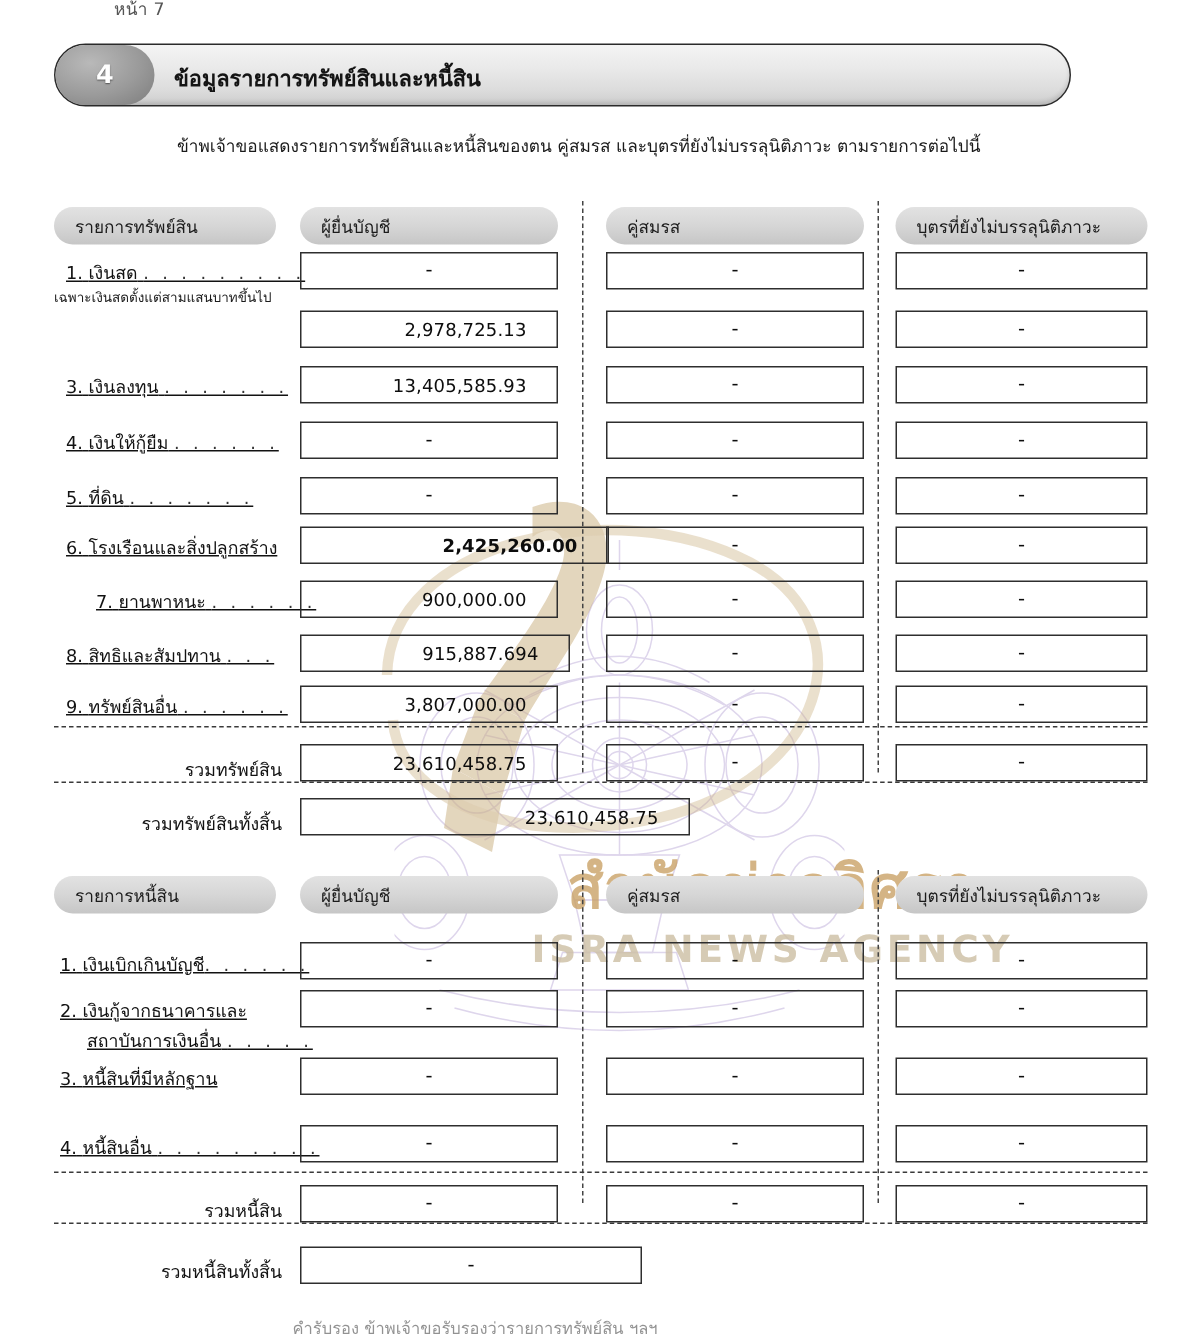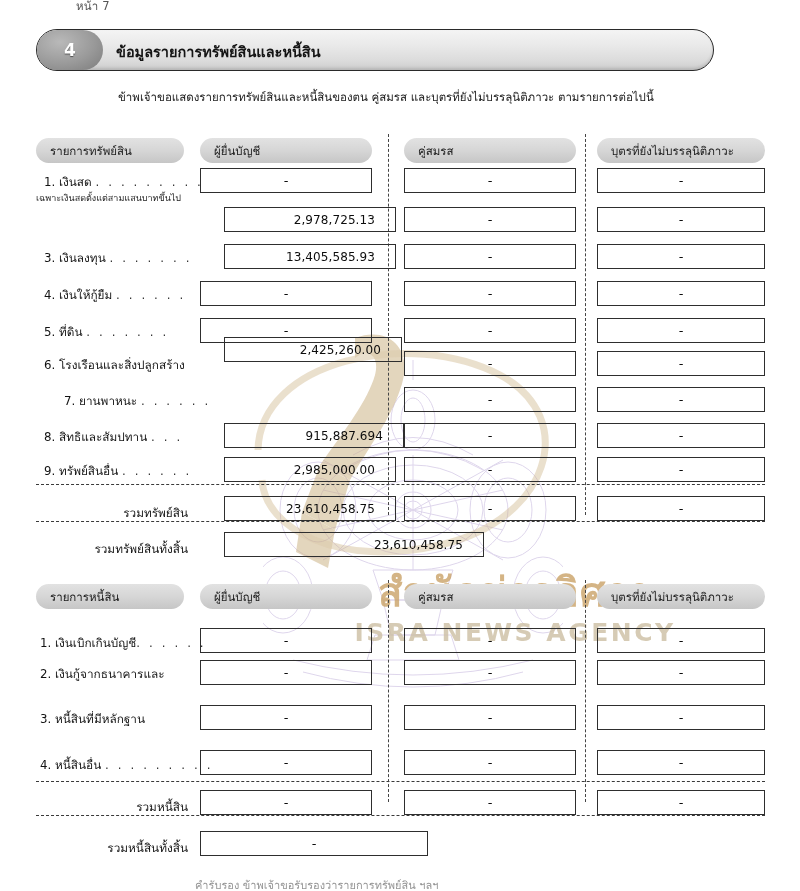--- a/index.html
+++ b/index.html
@@ -71,26 +71,26 @@
   }
 
   
   .vbox {
     position:absolute; height:25px;
     border:1.3px solid #2e2e2e;
     background:transparent;
     display:flex; align-items:center; justify-content:center;
     font-size:12px; color:#0d0d0d;
   }
-  .vbox.amt { justify-content:flex-end; padding-right:20px; letter-spacing:.1px;margin-left:24px; }
+  .vbox.amt { justify-content:flex-end; padding-right:20px; letter-spacing:.1px; }
   .vbox.dash { font-size:13px; }
 
   
   .rlabel {
-    position:absolute; font-size:11.8px; color:#121212; white-space:nowrap;
+    position:absolute; font-size:11.8px; color:#121212; white-space:nowrap;text-decoration:underline;
   }
   .rlabel .lead { letter-spacing:2.6px; color:#333; }
   .sublabel {
     position:absolute; font-size:9px; color:#1b1b1b; white-space:nowrap;
   }
   .tlabel {
     position:absolute; font-size:11.8px; color:#121212;
     white-space:nowrap; text-align:right;
   }
 
@@ -218,35 +218,36 @@
   <div class="vbox dash" style="left:200px; top:281px; width:172px;">-</div>
   <div class="vbox dash" style="left:404px; top:281px; width:172px;">-</div>
   <div class="vbox dash" style="left:597px; top:281px; width:168px;">-</div>
 
   <div class="rlabel" style="left:44px; top:322px;"><span>5.</span> <span>ที่ดิน</span> <span class="lead">. . . . . . .</span></div>
   <div class="vbox dash" style="left:200px; top:318px; width:172px;">-</div>
   <div class="vbox dash" style="left:404px; top:318px; width:172px;">-</div>
   <div class="vbox dash" style="left:597px; top:318px; width:168px;">-</div>
 
   <div class="rlabel" style="left:44px; top:355px;"><span>6.</span> <span>โรงเรือนและสิ่งปลูกสร้าง</span></div>
-  <div class="vbox amt" style="left:200px; top:337px; width:178px;">2,425,260.00</div>
+  <div class="vbox amt" style="left:200px; top:351px; width:206px;font-weight:bold;">2,425,260.00</div>
   <div class="vbox dash" style="left:404px; top:351px; width:172px;">-</div>
   <div class="vbox dash" style="left:597px; top:351px; width:168px;">-</div>
 
   <div class="rlabel" style="left:44px; top:391px;margin-left:20px;"><span>7.</span> <span>ยานพาหนะ</span> <span class="lead">. . . . . .</span></div>
+  <div class="vbox amt" style="left:200px; top:387px; width:172px;">900,000.00</div>
   <div class="vbox dash" style="left:404px; top:387px; width:172px;">-</div>
   <div class="vbox dash" style="left:597px; top:387px; width:168px;">-</div>
 
   <div class="rlabel" style="left:44px; top:427px;"><span>8.</span> <span>สิทธิและสัมปทาน</span> <span class="lead">. . .</span></div>
   <div class="vbox amt" style="left:200px; top:423px; width:180px;">915,887.694</div>
   <div class="vbox dash" style="left:404px; top:423px; width:172px;">-</div>
   <div class="vbox dash" style="left:597px; top:423px; width:168px;">-</div>
 
   <div class="rlabel" style="left:44px; top:461px;"><span>9.</span> <span>ทรัพย์สินอื่น</span> <span class="lead">. . . . . .</span></div>
-  <div class="vbox amt" style="left:200px; top:457px; width:172px;">2,985,000.00</div>
+  <div class="vbox amt" style="left:200px; top:457px; width:172px;">3,807,000.00</div>
   <div class="vbox dash" style="left:404px; top:457px; width:172px;">-</div>
   <div class="vbox dash" style="left:597px; top:457px; width:168px;">-</div>
 
   <div class="hdiv" style="left:36px; top:484px; width:729px;"></div>
 
   <div class="tlabel" style="left:36px; top:503px; width:152px;">รวมทรัพย์สิน</div>
   <div class="vbox amt" style="left:200px; top:496px; width:172px;">23,610,458.75</div>
   <div class="vbox dash" style="left:404px; top:496px; width:172px;">-</div>
   <div class="vbox dash" style="left:597px; top:496px; width:168px;">-</div>
 
@@ -262,20 +263,21 @@
 
   <div class="vdiv" style="left:388px; top:580px; height:222px;"></div>
   <div class="vdiv" style="left:585px; top:580px; height:222px;"></div>
 
   <div class="rlabel" style="left:40px; top:633px;"><span>1.</span> <span>เงินเบิกเกินบัญชี</span><span class="lead">. . . . . .</span></div>
   <div class="vbox dash" style="left:200px; top:628px; width:172px;">-</div>
   <div class="vbox dash" style="left:404px; top:628px; width:172px;">-</div>
   <div class="vbox dash" style="left:597px; top:628px; width:168px;">-</div>
 
   <div class="rlabel" style="left:40px; top:664px;"><span>2.</span> <span>เงินกู้จากธนาคารและ</span></div>
+  <div class="rlabel" style="left:58px; top:684px;"><span>สถาบันการเงินอื่น</span> <span class="lead">. . . . .</span></div>
   <div class="vbox dash" style="left:200px; top:660px; width:172px;">-</div>
   <div class="vbox dash" style="left:404px; top:660px; width:172px;">-</div>
   <div class="vbox dash" style="left:597px; top:660px; width:168px;">-</div>
 
   <div class="rlabel" style="left:40px; top:709px;"><span>3.</span> <span>หนี้สินที่มีหลักฐาน</span></div>
   <div class="vbox dash" style="left:200px; top:705px; width:172px;">-</div>
   <div class="vbox dash" style="left:404px; top:705px; width:172px;">-</div>
   <div class="vbox dash" style="left:597px; top:705px; width:168px;">-</div>
 
   <div class="rlabel" style="left:40px; top:755px;"><span>4.</span> <span>หนี้สินอื่น</span> <span class="lead">. . . . . . . . .</span></div>

